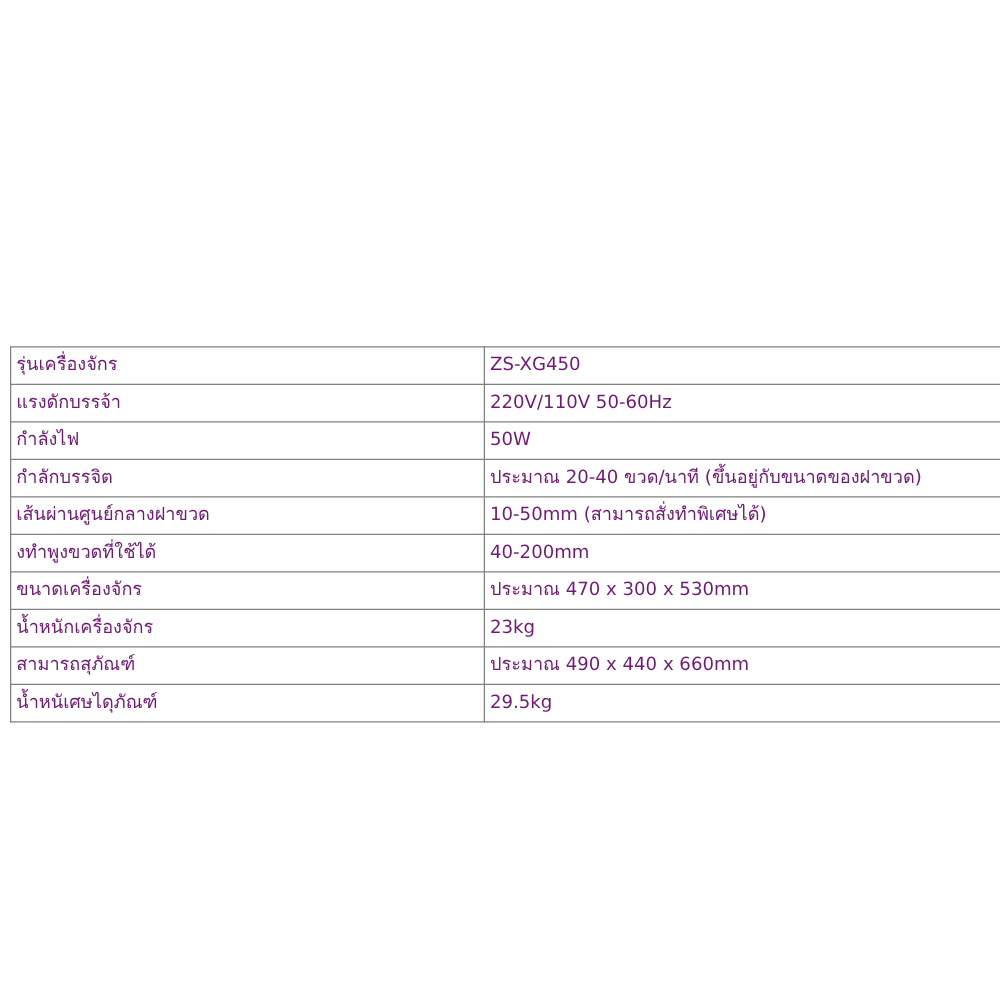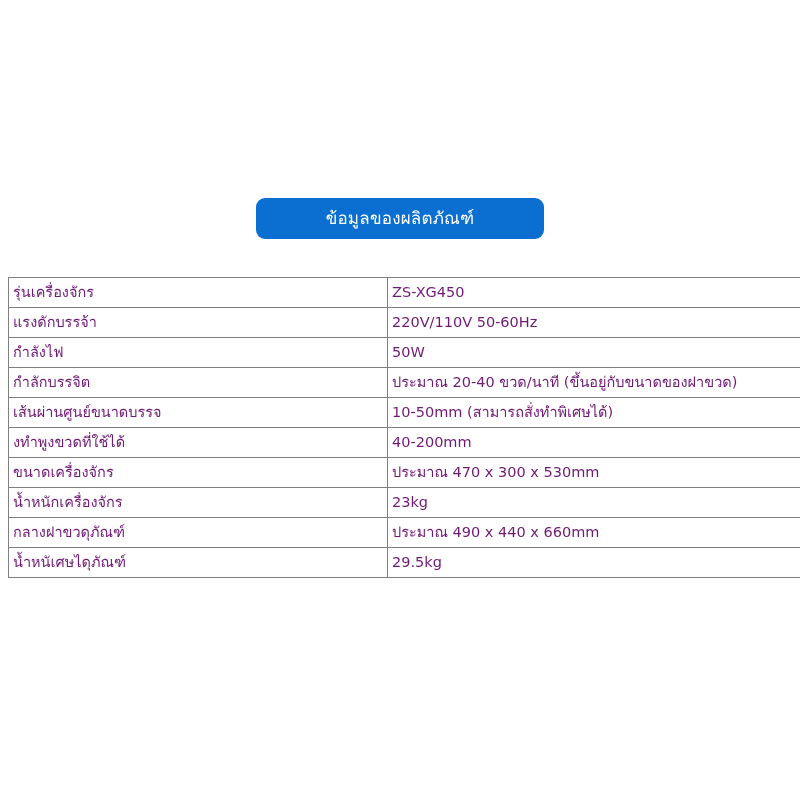--- a/index.html
+++ b/index.html
@@ -74,62 +74,57 @@
   }
   .col-value {
     width: 412px;
   }
 </style>
 </head>
 <body>
 
 <div class="page">
 
-  <div class="header-wrap">
-    <div class="header-pill">
-      <span class="header-pill-label">ข้อมูลของผลิตภัณฑ์</span>
-    </div>
-  </div>
 
   <table class="spec-table">
     <tbody>
       <tr>
         <td class="col-label">รุ่นเครื่องจักร</td>
         <td class="col-value">ZS-XG450</td>
       </tr>
       <tr>
         <td class="col-label">แรงดักบรรจ้า</td>
         <td class="col-value">220V/110V 50-60Hz</td>
       </tr>
       <tr>
         <td class="col-label">กำลังไฟ</td>
         <td class="col-value">50W</td>
       </tr>
       <tr>
         <td class="col-label">กำลักบรรจิต</td>
         <td class="col-value">ประมาณ 20-40 ขวด/นาที (ขึ้นอยู่กับขนาดของฝาขวด)</td>
       </tr>
       <tr>
-        <td class="col-label">เส้นผ่านศูนย์ขนาดบรรจ</td>
+        <td class="col-label">เส้นผ่านศูนย์กลางฝาขวด</td>
         <td class="col-value">10-50mm (สามารถสั่งทำพิเศษได้)</td>
       </tr>
       <tr>
         <td class="col-label">งทำพูงขวดที่ใช้ได้</td>
         <td class="col-value">40-200mm</td>
       </tr>
       <tr>
         <td class="col-label">ขนาดเครื่องจักร</td>
         <td class="col-value">ประมาณ 470 x 300 x 530mm</td>
       </tr>
       <tr>
         <td class="col-label">น้ำหนักเครื่องจักร</td>
         <td class="col-value">23kg</td>
       </tr>
       <tr>
-        <td class="col-label">กลางฝาขวดุภัณฑ์</td>
+        <td class="col-label">สามารถสุภัณฑ์</td>
         <td class="col-value">ประมาณ 490 x 440 x 660mm</td>
       </tr>
       <tr>
         <td class="col-label">น้ำหนัเศษไดุภัณฑ์</td>
         <td class="col-value">29.5kg</td>
       </tr>
     </tbody>
   </table>
 
 </div>

